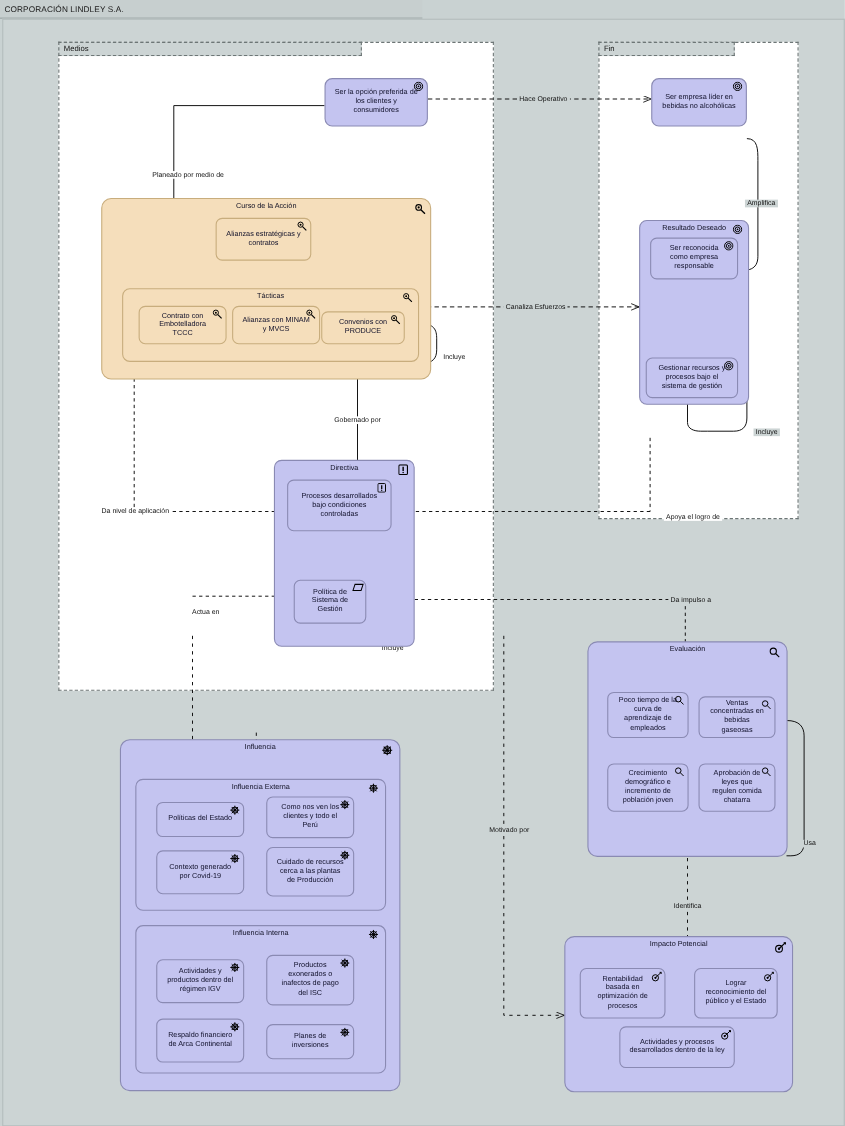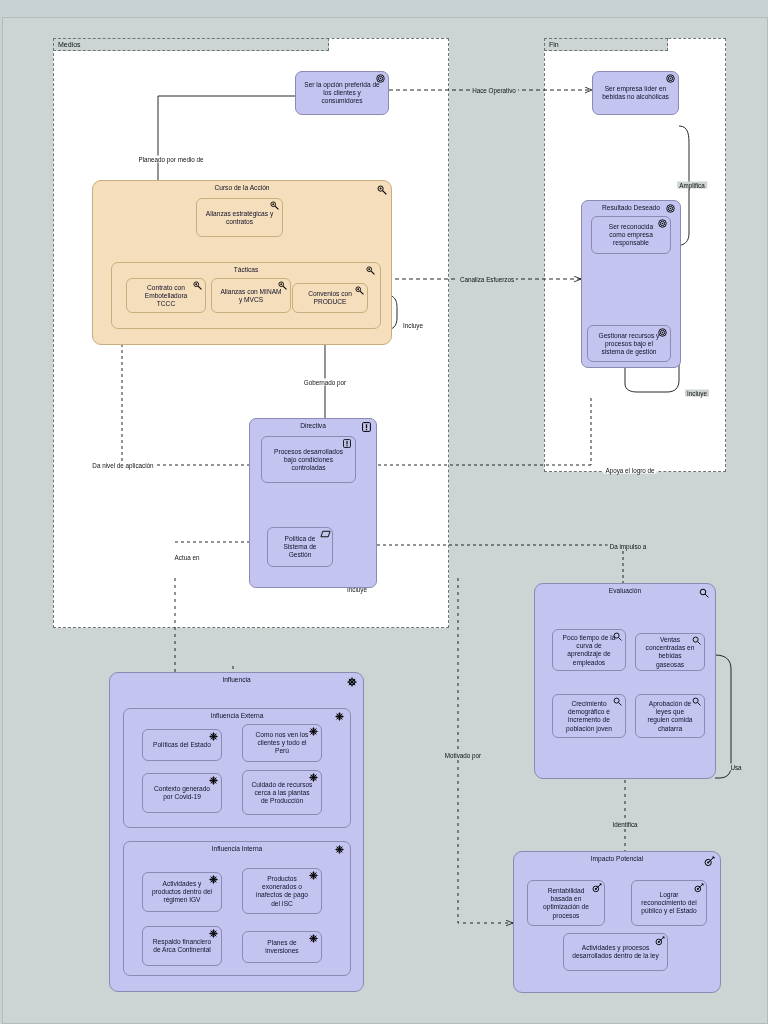--- a/index.html
+++ b/index.html
@@ -65,20 +65,23 @@
     position:absolute;font-size:6.3px;color:#101010;background:#ccd4d4;
     padding:0 2px;white-space:nowrap;transform:translate(-50%,-50%);
   }
   .lbl.onwhite{background:#ffffff;}
 </style>
 </head>
 <body>
 
 <div id="root">
 
+  <div class="titlebar">
+    <span class="t">CORPORACIÓN LINDLEY S.A.</span>
+  </div>
 
   <div class="canvas">
 
     <div class="frame white" style="left:50px;top:20px;width:394px;height:588px;">
       <div class="tab" style="width:276px;">
         <span>Medios</span>
       </div>
     </div>
 
     <div class="frame white" style="left:541px;top:20px;width:180px;height:432px;">

